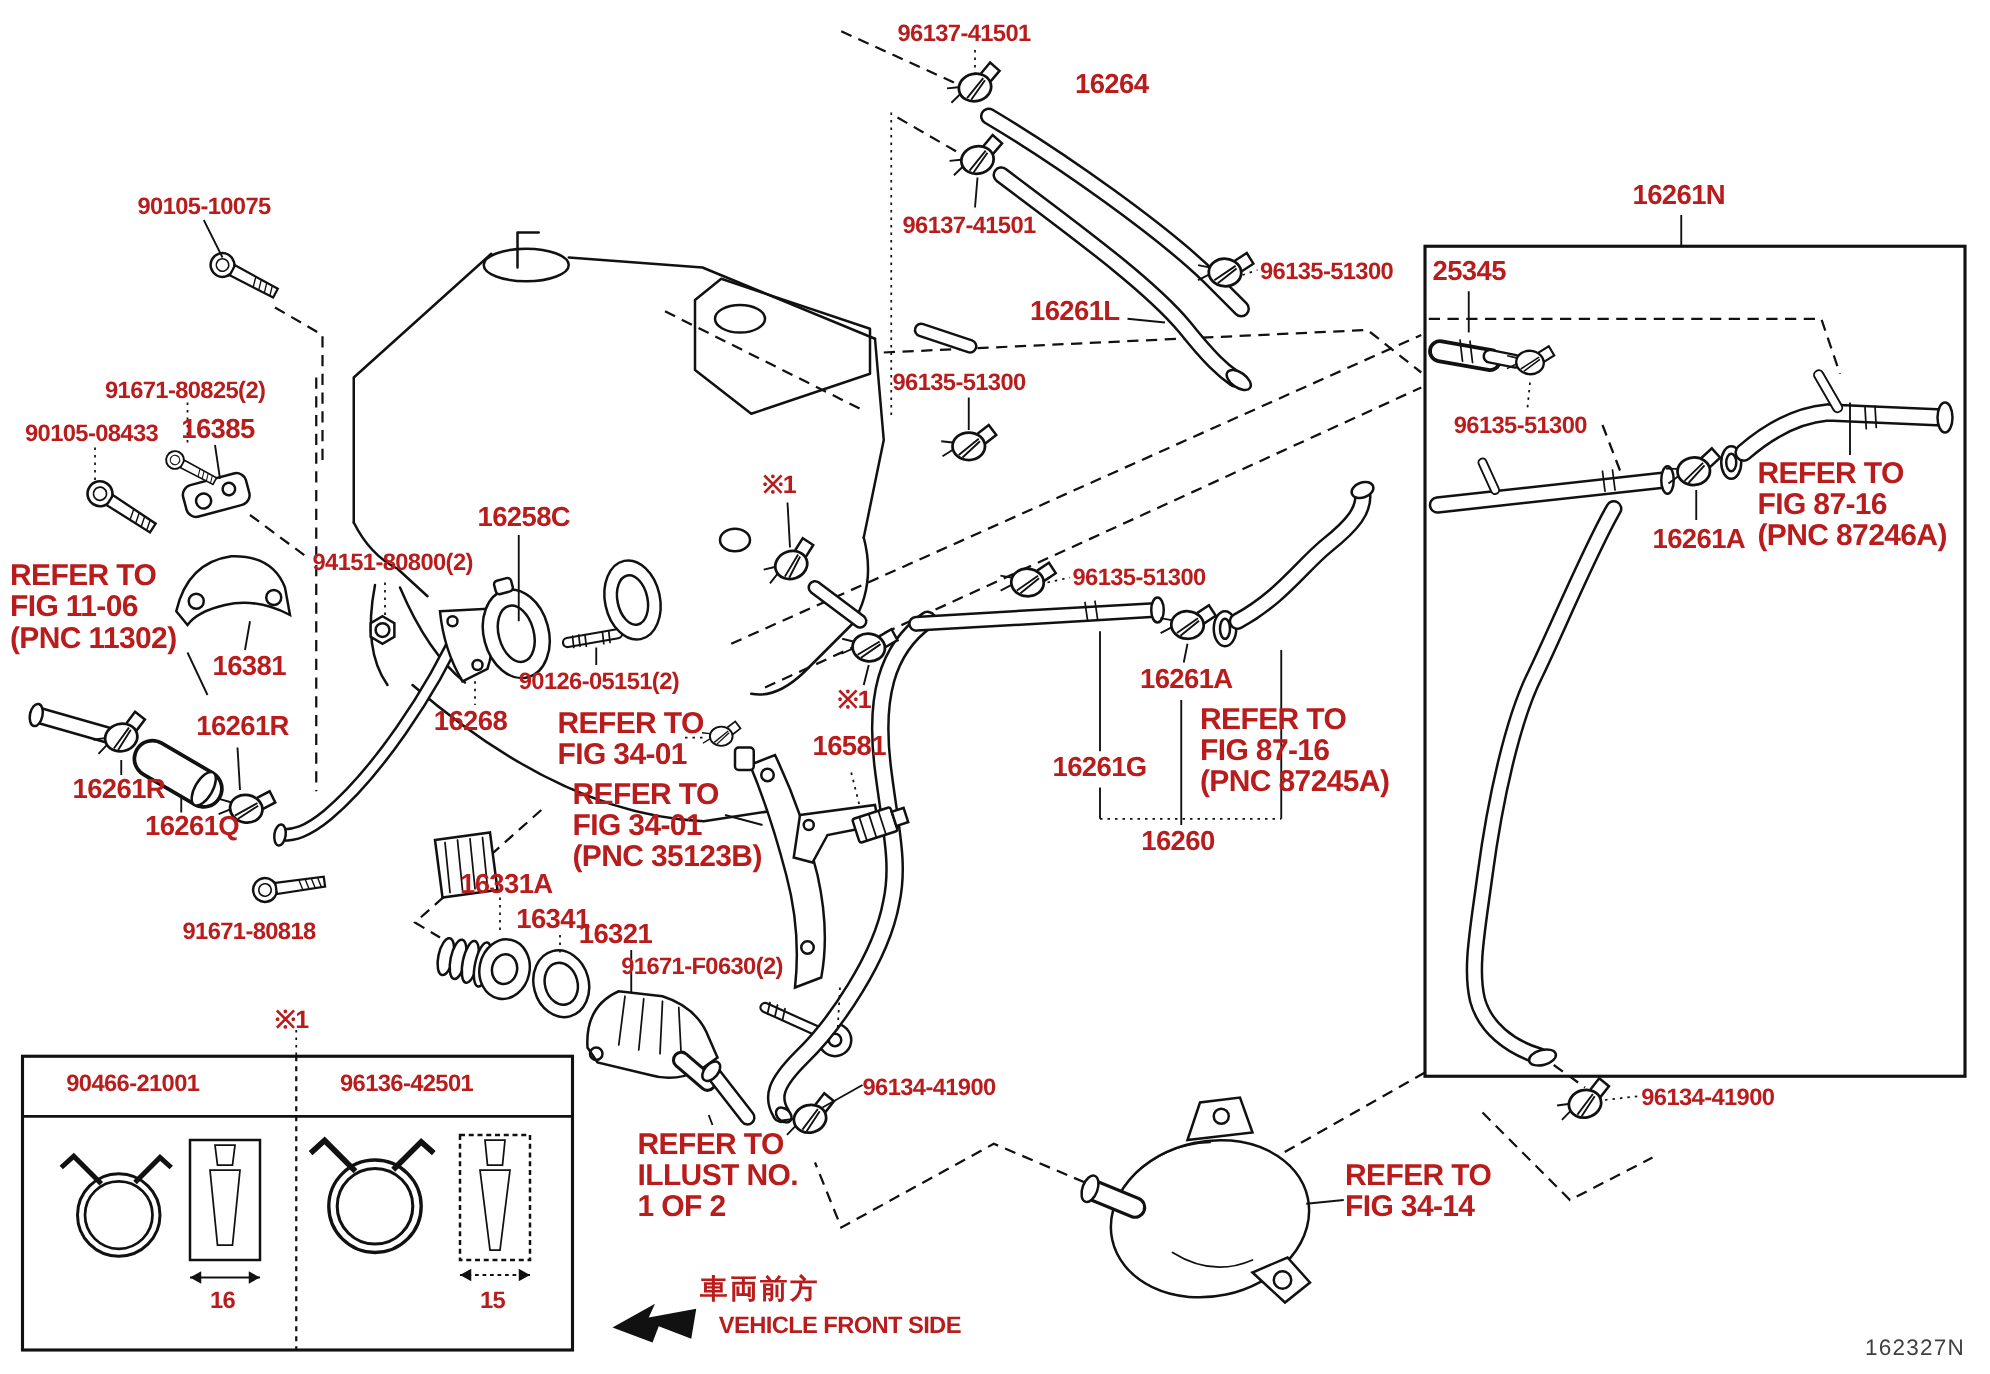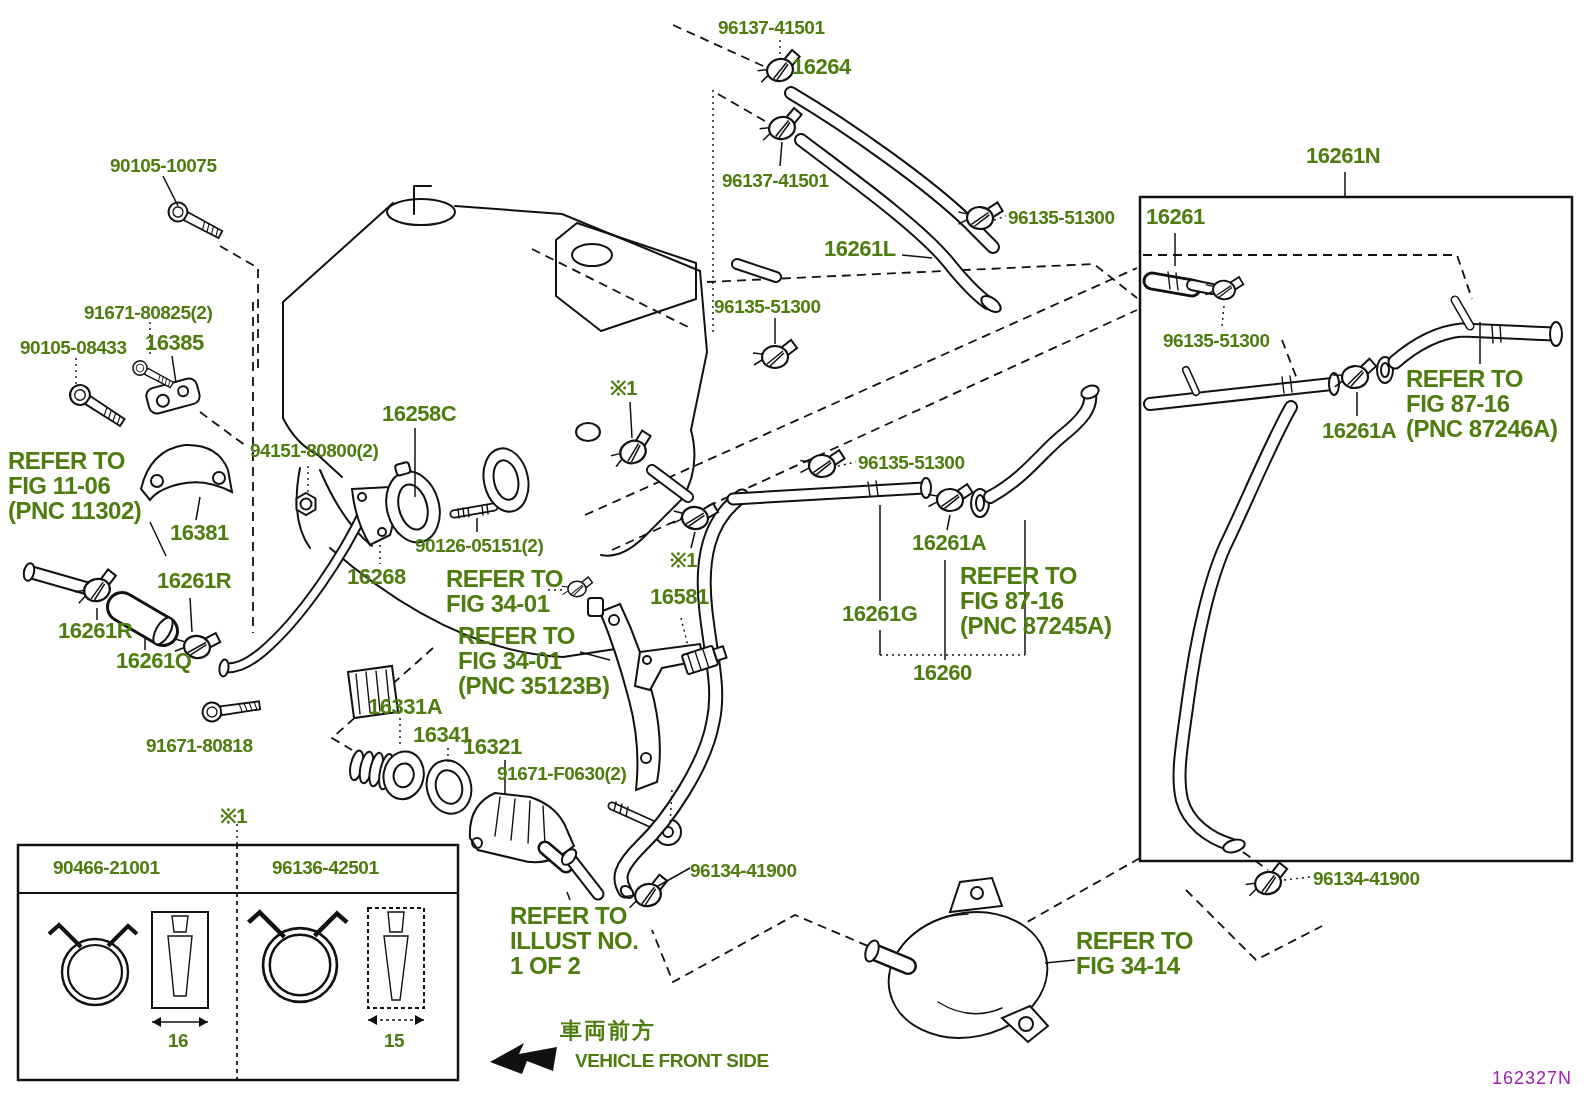--- a/index.html
+++ b/index.html
@@ -1,27 +1,27 @@
 <!DOCTYPE html>
 <html><head>
 <meta charset="utf-8">
 <style>
   html,body{margin:0;padding:0;background:#fff;}
   #stage{position:relative;width:1592px;height:1099px;background:#ffffff;overflow:hidden;
          font-family:"Liberation Sans",sans-serif;color:#111;}
   #art{position:absolute;left:0;top:0;}
-  .lbl{position:absolute;font-weight:bold;white-space:pre;color:#4d7c0f;letter-spacing:-0.5px;line-height:25px;}
+  .lbl{position:absolute;font-weight:bold;white-space:pre;color:#b91c1c;letter-spacing:-0.5px;line-height:25px;}
   .big{font-size:22px;}
   .sm{font-size:19px;}
   .ref{font-size:24px;}
   .star{font-size:20px;}
   .hdr{font-size:19px;width:150px;text-align:left;}
   .val{font-size:19px;}
   .jp{font-size:22px;letter-spacing:2px;}
-  .figid{font-weight:normal;font-size:18px;letter-spacing:1px;color:#a21caf;}
+  .figid{font-weight:normal;font-size:18px;letter-spacing:1px;color:#404040;}
   svg .ink{stroke:#111;fill:none;stroke-width:2;stroke-linecap:round;stroke-linejoin:round;}
   svg .thin{stroke:#111;fill:none;stroke-width:1.4;stroke-linecap:round;}
   svg .wfill{fill:#fff;stroke:#111;stroke-width:2;}
   svg .tube-o{stroke:#111;fill:none;stroke-linecap:round;stroke-linejoin:round;}
   svg .tube-i{stroke:#fff;fill:none;stroke-linecap:round;stroke-linejoin:round;}
   svg .lead{stroke:#111;stroke-width:1.5;fill:none;}
   svg .dot{stroke:#111;stroke-width:1.4;stroke-dasharray:2 4;fill:none;}
   svg .dash{stroke:#111;stroke-width:1.8;stroke-dasharray:9 6;fill:none;}
 </style>
 </head>
@@ -375,35 +375,35 @@
   <div class="lbl big" style="left:368px;top:694px">16331A</div>
   <div class="lbl big" style="left:413px;top:722px">16341</div>
   <div class="lbl big" style="left:463px;top:734px">16321</div>
   <div class="lbl sm" style="left:497px;top:761px">91671-F0630(2)</div>
   <div class="lbl big" style="left:650px;top:584px">16581</div>
   <div class="lbl ref" style="left:510px;top:903px">REFER TO
 ILLUST NO.
 1 OF 2</div>
   <div class="lbl sm" style="left:718px;top:15px">96137-41501</div>
   <div class="lbl sm" style="left:722px;top:168px">96137-41501</div>
-  <div class="lbl big" style="left:792px;top:54px">16264</div>
+  <div class="lbl big" style="left:860px;top:54px">16264</div>
   <div class="lbl sm" style="left:1008px;top:205px">96135-51300</div>
   <div class="lbl big" style="left:824px;top:236px">16261L</div>
   <div class="lbl sm" style="left:714px;top:294px">96135-51300</div>
   <div class="lbl star" style="left:610px;top:376px">※1</div>
   <div class="lbl sm" style="left:858px;top:450px">96135-51300</div>
   <div class="lbl star" style="left:670px;top:548px">※1</div>
   <div class="lbl big" style="left:912px;top:530px">16261A</div>
   <div class="lbl ref" style="left:960px;top:563px">REFER TO
 FIG 87-16
 (PNC 87245A)</div>
   <div class="lbl big" style="left:842px;top:601px">16261G</div>
   <div class="lbl big" style="left:913px;top:660px">16260</div>
   <div class="lbl big" style="left:1306px;top:143px">16261N</div>
-  <div class="lbl big" style="left:1146px;top:204px">16261</div>
+  <div class="lbl big" style="left:1146px;top:204px">25345</div>
   <div class="lbl sm" style="left:1163px;top:328px">96135-51300</div>
   <div class="lbl ref" style="left:1406px;top:366px">REFER TO
 FIG 87-16
 (PNC 87246A)</div>
   <div class="lbl big" style="left:1322px;top:418px">16261A</div>
   <div class="lbl sm" style="left:690px;top:858px">96134-41900</div>
   <div class="lbl sm" style="left:1313px;top:866px">96134-41900</div>
   <div class="lbl ref" style="left:1076px;top:928px">REFER TO
 FIG 34-14</div>
 

